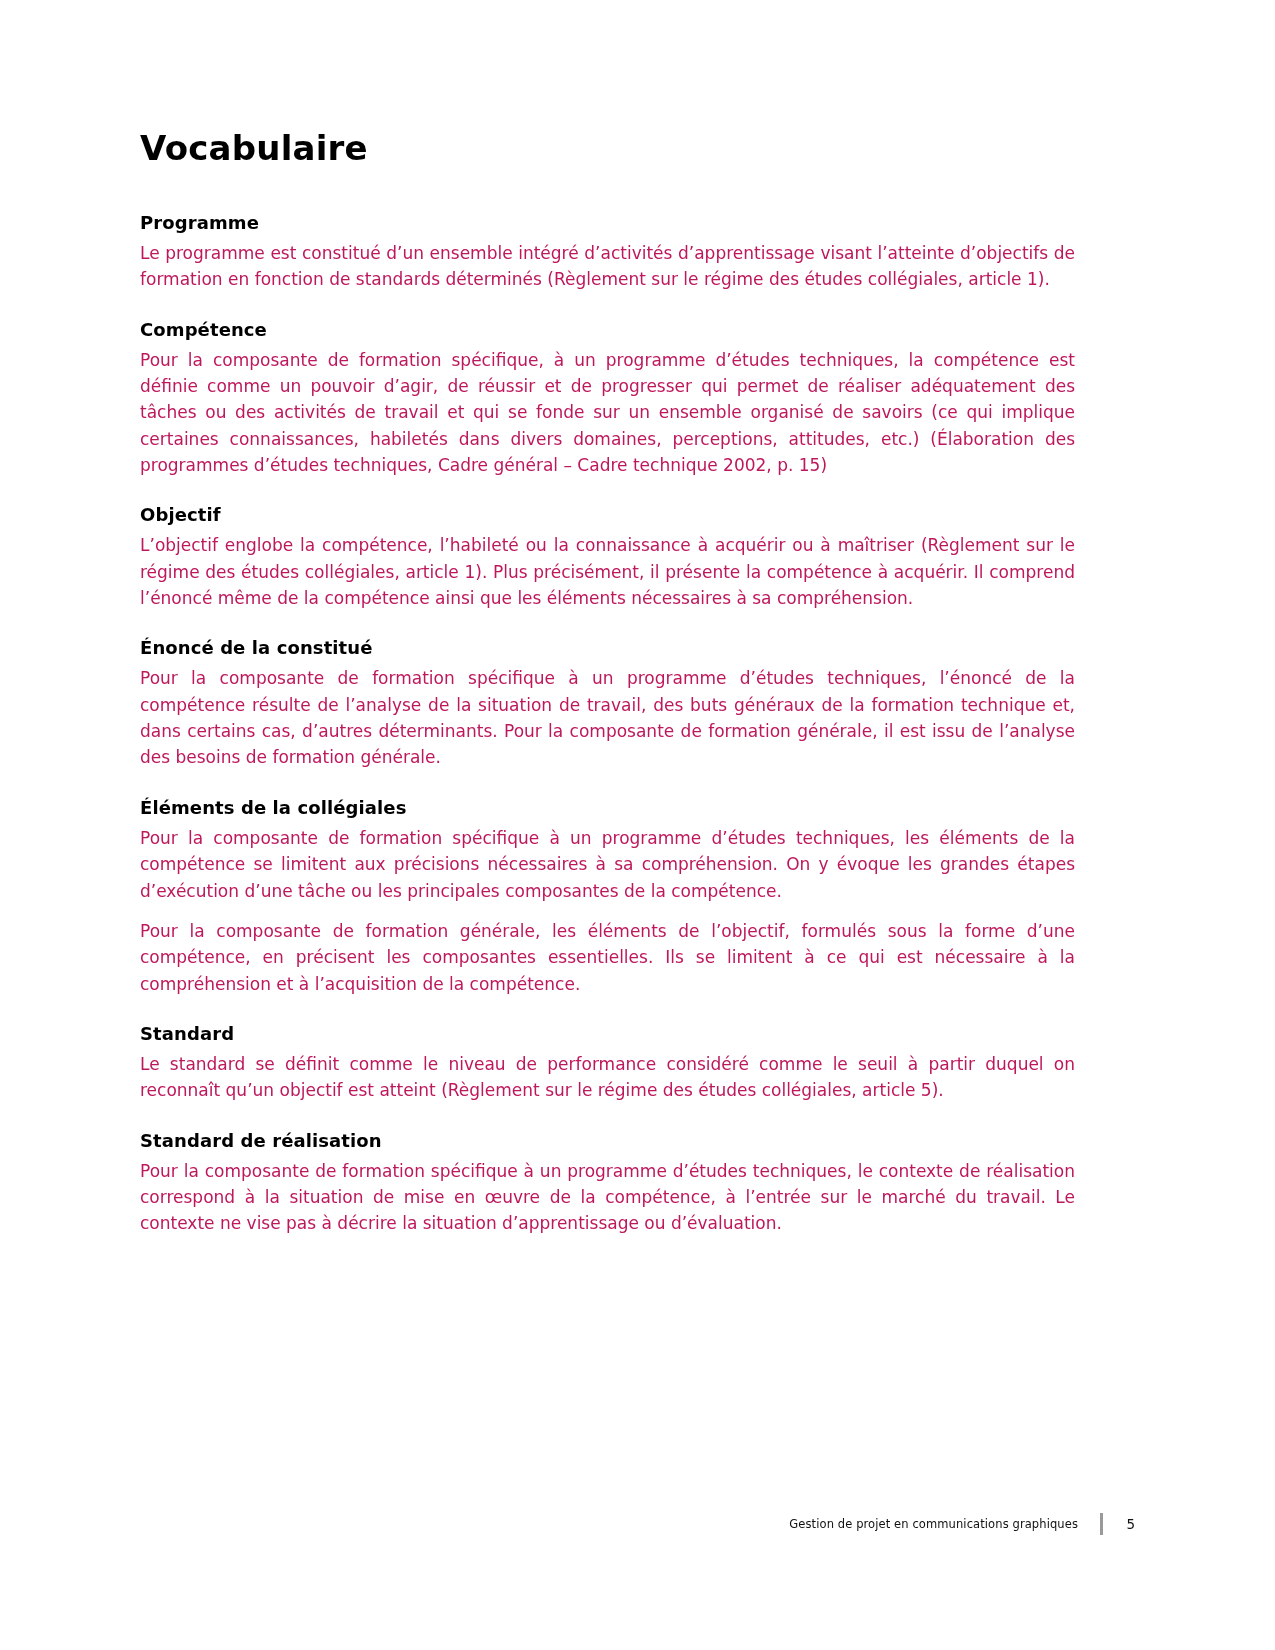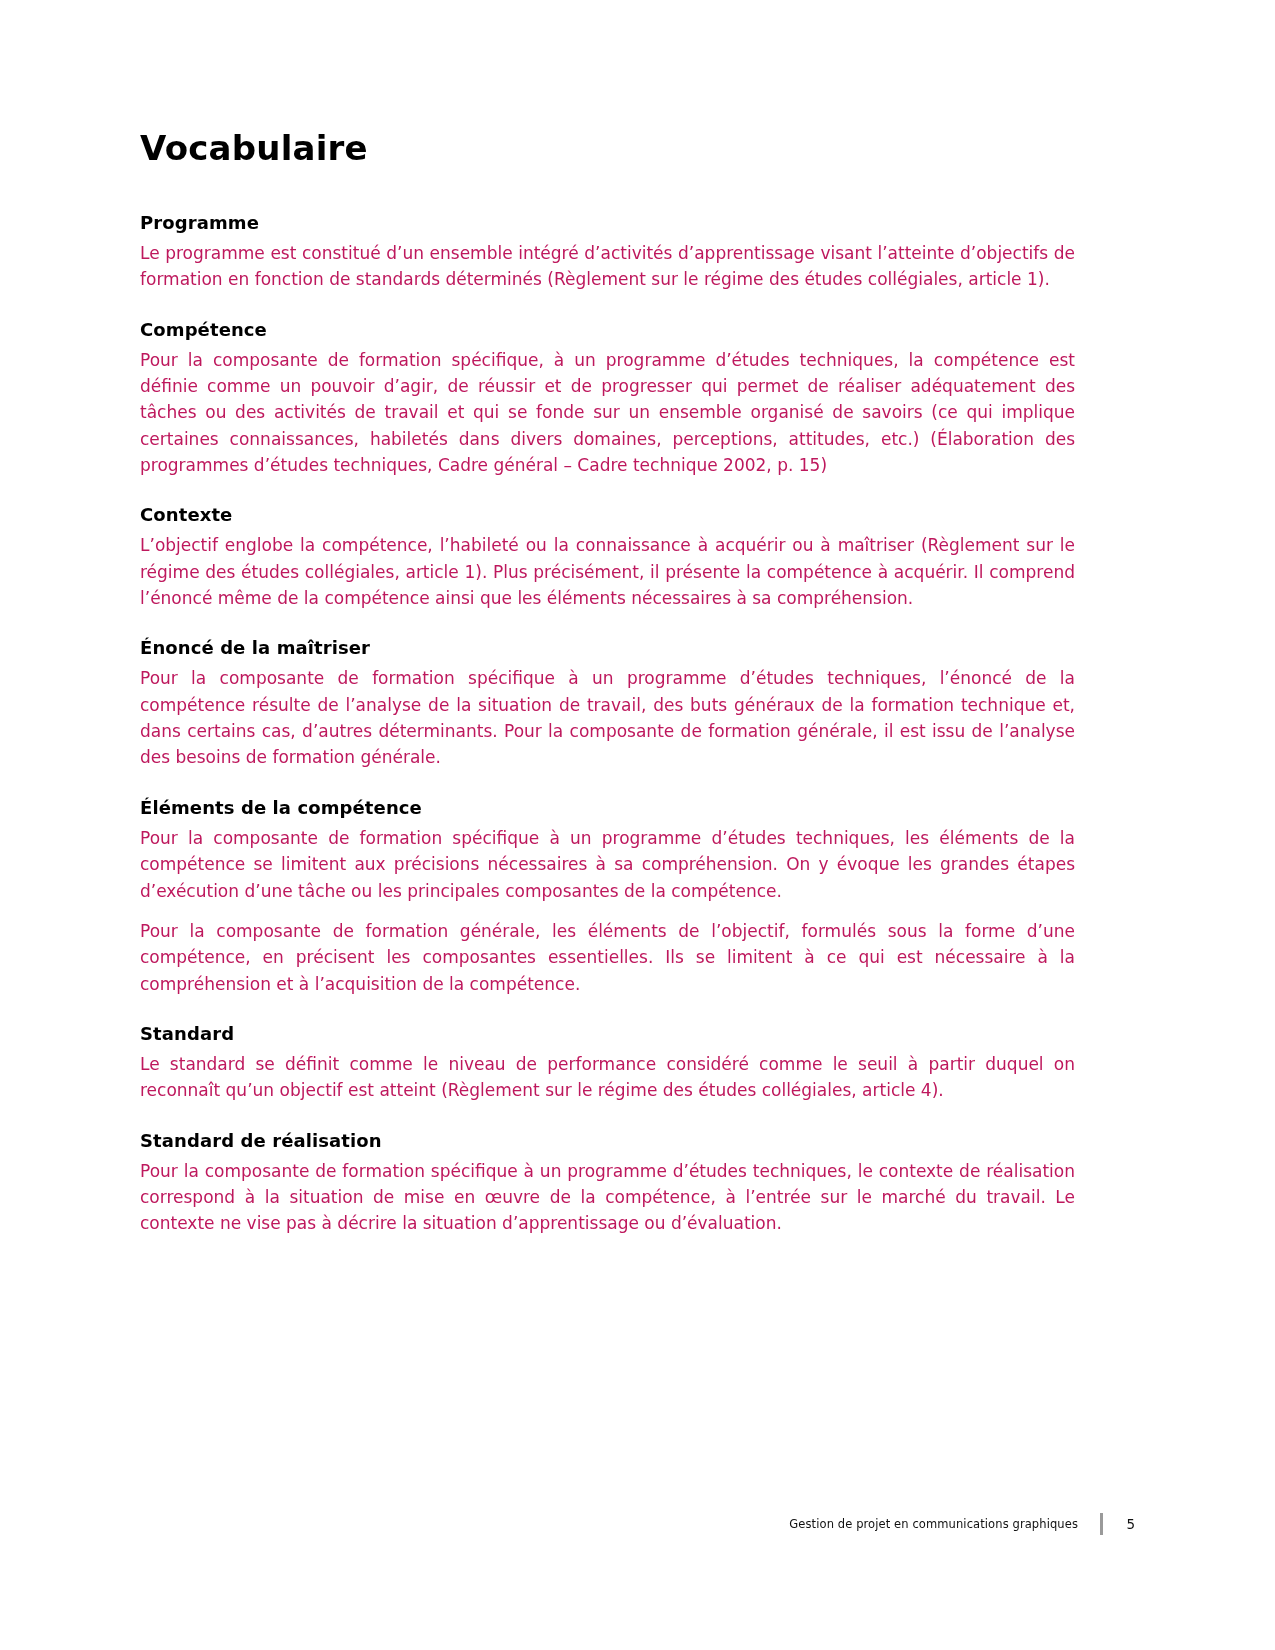--- a/index.html
+++ b/index.html
@@ -91,38 +91,38 @@
       <h2 class="section-heading">Programme</h2>
       <p class="para">Le programme est constitué d’un ensemble intégré d’activités d’apprentissage visant l’atteinte d’objectifs de formation en fonction de standards déterminés (Règlement sur le régime des études collégiales, article 1).</p>
     </div>
 
     <div class="section">
       <h2 class="section-heading">Compétence</h2>
       <p class="para">Pour la composante de formation spécifique, à un programme d’études techniques, la compétence est définie comme un pouvoir d’agir, de réussir et de progresser qui permet de réaliser adéquatement des tâches ou des activités de travail et qui se fonde sur un ensemble organisé de savoirs (ce qui implique certaines connaissances, habiletés dans divers domaines, perceptions, attitudes, etc.) (Élaboration des programmes d’études techniques, Cadre général – Cadre technique 2002, p. 15)</p>
     </div>
 
     <div class="section">
-      <h2 class="section-heading">Contexte</h2>
+      <h2 class="section-heading">Objectif</h2>
       <p class="para">L’objectif englobe la compétence, l’habileté ou la connaissance à acquérir ou à maîtriser (Règlement sur le régime des études collégiales, article 1). Plus précisément, il présente la compétence à acquérir. Il comprend l’énoncé même de la compétence ainsi que les éléments nécessaires à sa compréhension.</p>
     </div>
 
     <div class="section">
-      <h2 class="section-heading">Énoncé de la maîtriser</h2>
+      <h2 class="section-heading">Énoncé de la constitué</h2>
       <p class="para">Pour la composante de formation spécifique à un programme d’études techniques, l’énoncé de la compétence résulte de l’analyse de la situation de travail, des buts généraux de la formation technique et, dans certains cas, d’autres déterminants. Pour la composante de formation générale, il est issu de l’analyse des besoins de formation générale.</p>
     </div>
 
     <div class="section">
-      <h2 class="section-heading">Éléments de la compétence</h2>
+      <h2 class="section-heading">Éléments de la collégiales</h2>
       <p class="para">Pour la composante de formation spécifique à un programme d’études techniques, les éléments de la compétence se limitent aux précisions nécessaires à sa compréhension. On y évoque les grandes étapes d’exécution d’une tâche ou les principales composantes de la compétence.</p>
       <p class="para">Pour la composante de formation générale, les éléments de l’objectif, formulés sous la forme d’une compétence, en précisent les composantes essentielles. Ils se limitent à ce qui est nécessaire à la compréhension et à l’acquisition de la compétence.</p>
     </div>
 
     <div class="section">
       <h2 class="section-heading">Standard</h2>
-      <p class="para">Le standard se définit comme le niveau de performance considéré comme le seuil à partir duquel on reconnaît qu’un objectif est atteint (Règlement sur le régime des études collégiales, article 4).</p>
+      <p class="para">Le standard se définit comme le niveau de performance considéré comme le seuil à partir duquel on reconnaît qu’un objectif est atteint (Règlement sur le régime des études collégiales, article 5).</p>
     </div>
 
     <div class="section">
       <h2 class="section-heading">Standard de réalisation</h2>
       <p class="para">Pour la composante de formation spécifique à un programme d’études techniques, le contexte de réalisation correspond à la situation de mise en œuvre de la compétence, à l’entrée sur le marché du travail. Le contexte ne vise pas à décrire la situation d’apprentissage ou d’évaluation.</p>
     </div>
 
   </div>
 
   <div class="footer">

